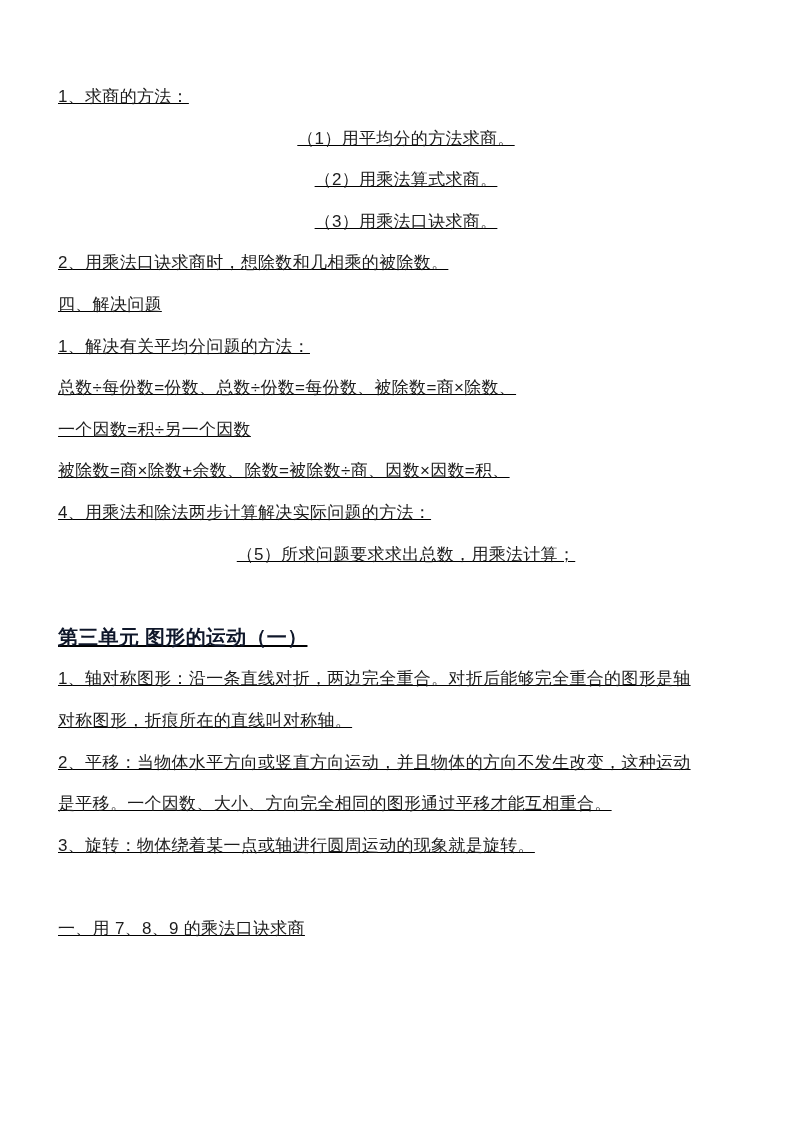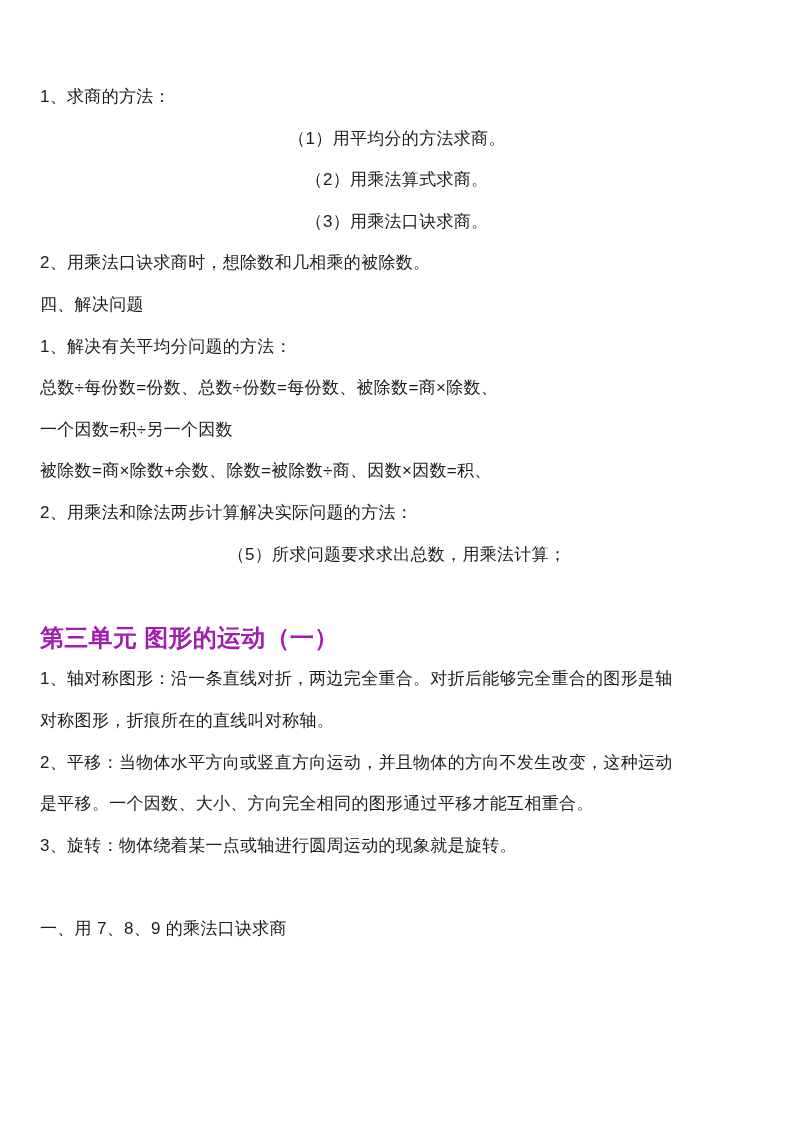--- a/index.html
+++ b/index.html
@@ -10,36 +10,37 @@
   .page {
     position: relative;
     width: 793px;
     height: 1122px;
     background: #ffffff;
     overflow: hidden;
     font-family: "Liberation Sans", sans-serif;
   }
   .content {
     position: absolute;
-    left: 40px;
+    left: 58px;
     top: 76px;
     right: 44px;
+    text-decoration: underline;
   }
   .row {
     height: 41.6px;
     line-height: 41.6px;
     white-space: nowrap;
     color: #1c1c1c;
     font-size: 17px;
     letter-spacing: 0.3px;
   }
   .row.heading {
     font-weight: bold;
-    font-size: 24px;
-    color: #a21caf;
+    font-size: 20px;
+    color: #0f172a;
   }
   .row.blank {
     
   }
   .row.indent {
     padding-left: 5px;
     text-align: center;
   }
 </style>
 </head>
@@ -50,21 +51,21 @@
       <div class="row body">1、求商的方法：</div>
       <div class="row body indent">（1）用平均分的方法求商。</div>
       <div class="row body indent">（2）用乘法算式求商。</div>
       <div class="row body indent">（3）用乘法口诀求商。</div>
       <div class="row body">2、用乘法口诀求商时，想除数和几相乘的被除数。</div>
       <div class="row body">四、解决问题</div>
       <div class="row body">1、解决有关平均分问题的方法：</div>
       <div class="row body">总数÷每份数=份数、总数÷份数=每份数、被除数=商×除数、</div>
       <div class="row body">一个因数=积÷另一个因数</div>
       <div class="row body">被除数=商×除数+余数、除数=被除数÷商、因数×因数=积、</div>
-      <div class="row body">2、用乘法和除法两步计算解决实际问题的方法：</div>
+      <div class="row body">4、用乘法和除法两步计算解决实际问题的方法：</div>
       <div class="row body indent">（5）所求问题要求求出总数，用乘法计算；</div>
       <div class="row blank"></div>
       <div class="row heading">第三单元 图形的运动（一）</div>
       <div class="row body">1、轴对称图形：沿一条直线对折，两边完全重合。对折后能够完全重合的图形是轴</div>
       <div class="row body">对称图形，折痕所在的直线叫对称轴。</div>
       <div class="row body">2、平移：当物体水平方向或竖直方向运动，并且物体的方向不发生改变，这种运动</div>
       <div class="row body">是平移。一个因数、大小、方向完全相同的图形通过平移才能互相重合。</div>
       <div class="row body">3、旋转：物体绕着某一点或轴进行圆周运动的现象就是旋转。</div>
       <div class="row blank"></div>
       <div class="row body">一、用 7、8、9 的乘法口诀求商</div>

